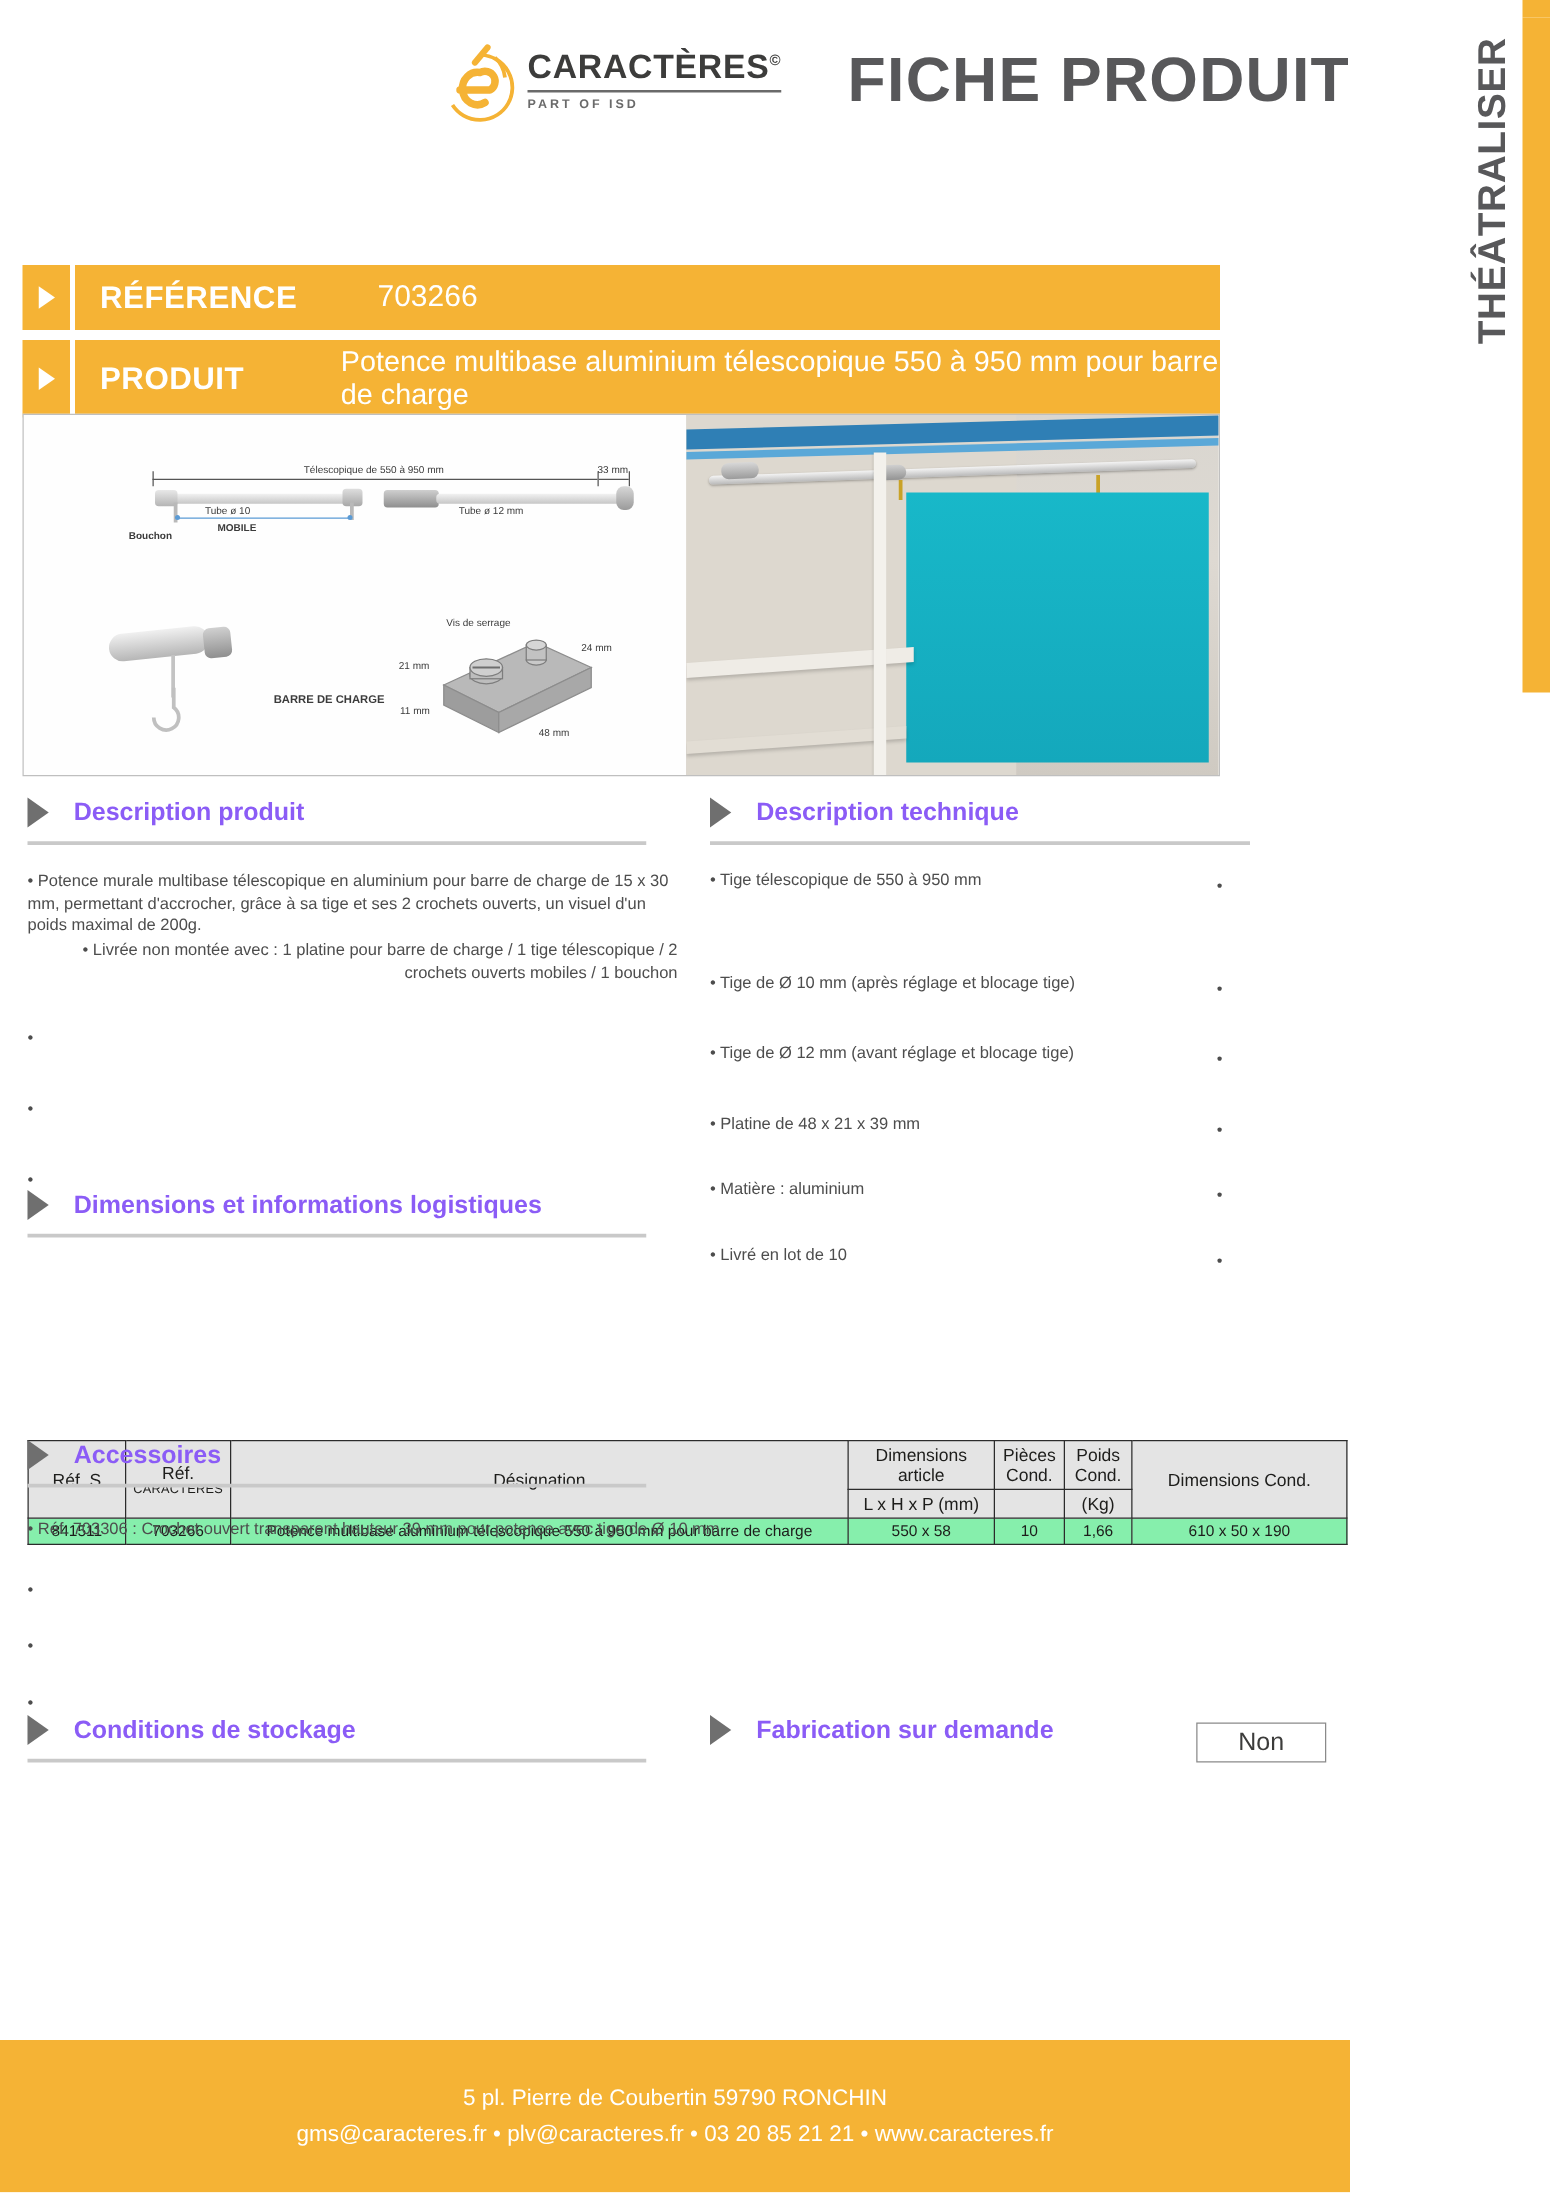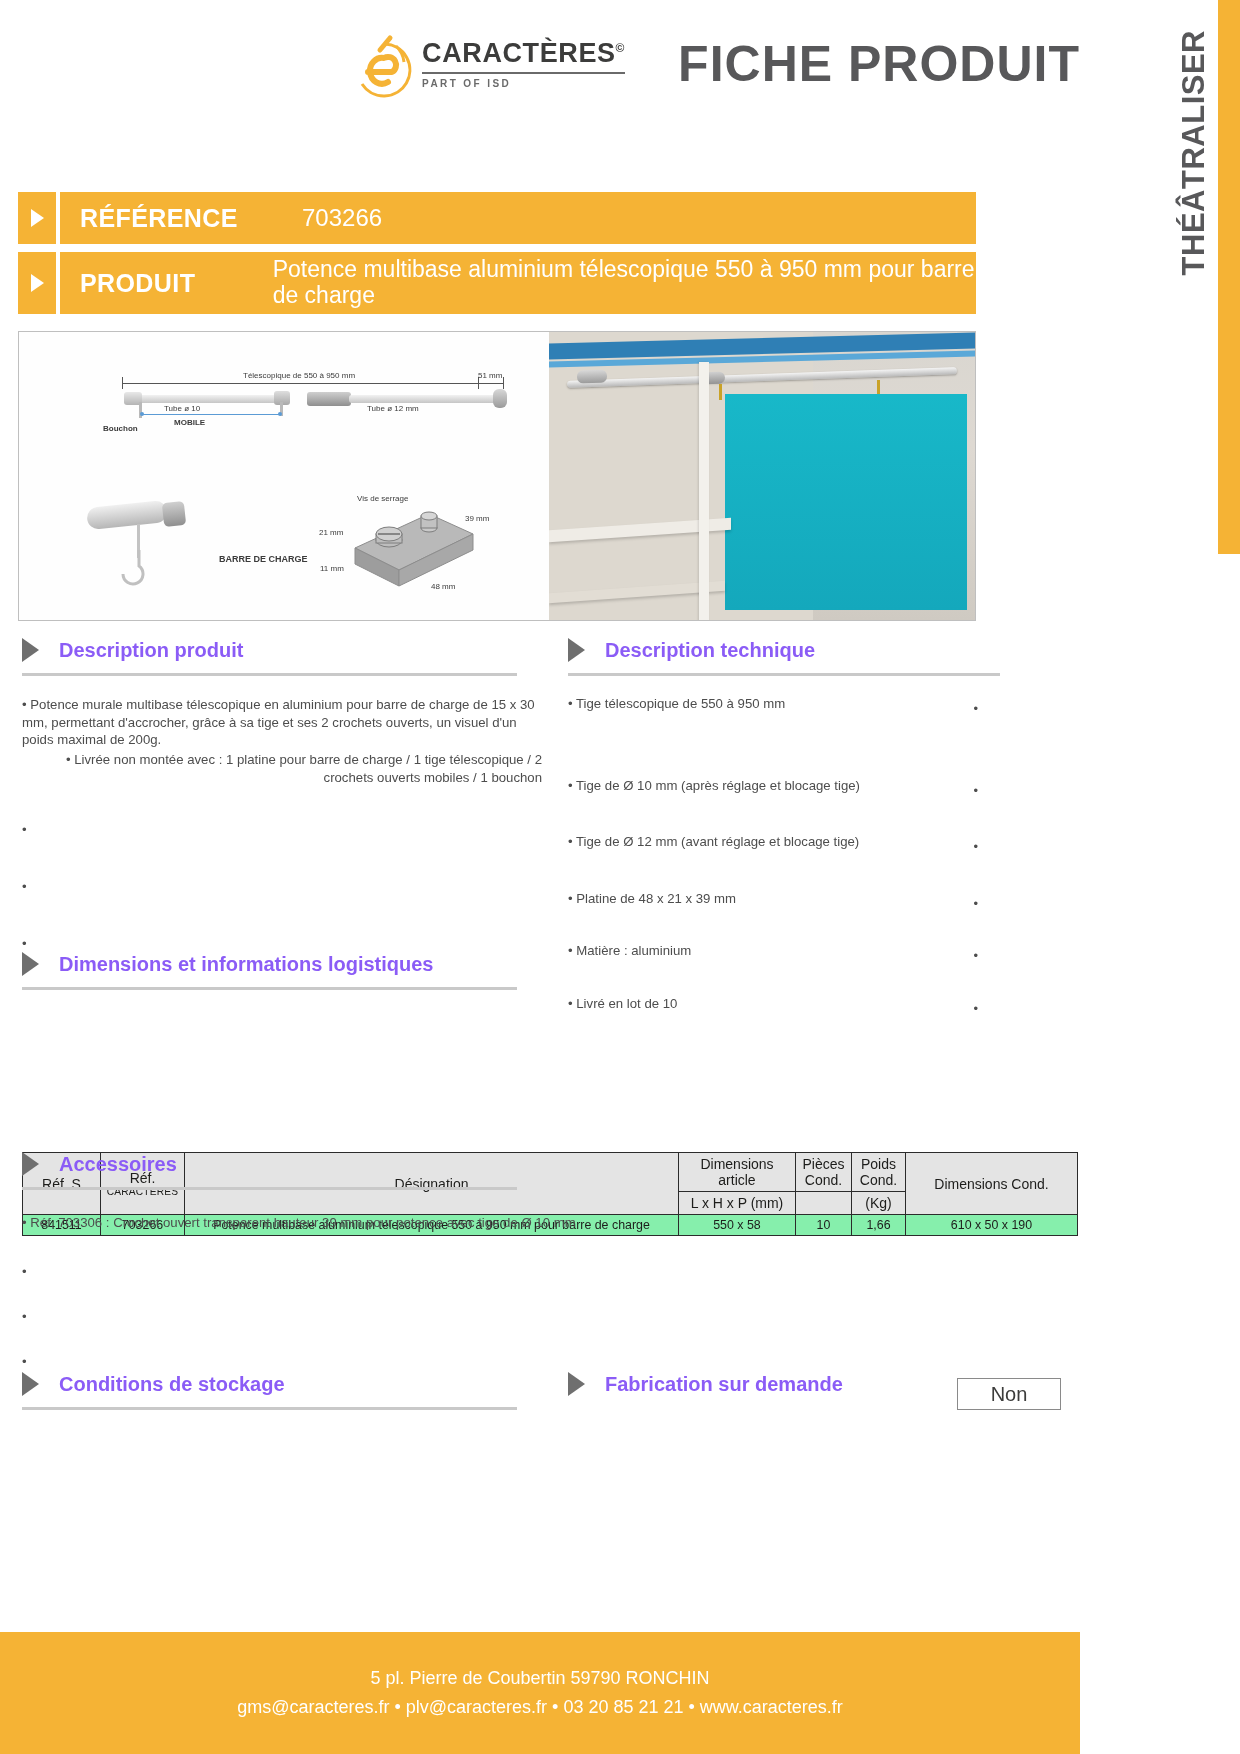--- a/index.html
+++ b/index.html
@@ -109,20 +109,21 @@
     letter-spacing: 1px;
     margin-left: 36px;
   }
 
   
   .info-bar {
     position: absolute;
     left: 18px;
     display: flex;
     align-items: stretch;
+    margin-top: 20px;
   }
   .bar-ref { top: 192px; width: 958px; height: 52px; }
   .bar-prod { top: 252px; width: 958px; height: 62px; }
   .bar-arrow {
     width: 38px;
     background: #f5b335;
     display: flex;
     align-items: center;
     justify-content: center;
     flex: 0 0 auto;
@@ -371,21 +372,21 @@
 
     <div class="img-left">
 
       <div class="tele-line" style="left:103px; top:51px; width:356px;"></div>
       <div class="tele-tick" style="left:103px; top:45px; height:12px;"></div>
       <div class="tele-tick" style="left:459px; top:45px; height:12px;"></div>
       <div class="dim-label" style="left:224px; top:39px;">Télescopique de 550 à 950 mm</div>
 
       <div class="tele-line" style="left:460px; top:51px; width:24px;"></div>
       <div class="tele-tick" style="left:484px; top:45px; height:12px;"></div>
-      <div class="dim-label" style="left:459px; top:39px;">51 mm</div>
+      <div class="dim-label" style="left:459px; top:39px;">33 mm</div>
 
       <div class="rod" style="left:112px; top:63px; width:150px; height:8px; background:linear-gradient(180deg,#f2f2f2,#c6c6c6);"></div>
       <div class="rod" style="left:105px; top:60px; width:18px; height:13px; background:linear-gradient(180deg,#e8e8e8,#b4b4b4);"></div>
       <div class="rod" style="left:255px; top:59px; width:16px; height:14px; background:linear-gradient(180deg,#dedede,#a8a8a8);"></div>
       <div class="rod" style="left:288px; top:60px; width:44px; height:14px; background:linear-gradient(180deg,#cfcfcf,#8f8f8f);"></div>
       <div class="rod" style="left:330px; top:63px; width:152px; height:8px; background:linear-gradient(180deg,#f2f2f2,#c6c6c6);"></div>
       <div class="rod" style="left:474px; top:57px; width:14px; height:19px; background:linear-gradient(180deg,#d8d8d8,#9a9a9a); border-radius:6px;"></div>
 
       <div style="position:absolute; left:120px; top:70px; width:3px; height:16px; background:#b9b9b9;"></div>
       <div style="position:absolute; left:261px; top:70px; width:3px; height:14px; background:#b9b9b9;"></div>
@@ -400,21 +401,21 @@
 
       <div style="position:absolute; left:68px; top:172px; width:80px; height:22px; border-radius:11px; background:linear-gradient(180deg,#f0f0f0,#b6b6b6); transform:rotate(-6deg);"></div>
       <div style="position:absolute; left:144px; top:170px; width:22px; height:24px; border-radius:5px; background:linear-gradient(180deg,#d0d0d0,#8f8f8f); transform:rotate(-6deg);"></div>
       <div style="position:absolute; left:118px; top:192px; width:3px; height:34px; background:#c3c3c3;"></div>
       <svg style="position:absolute; left:98px; top:218px;" width="40" height="36" viewBox="0 0 40 36" xmlns="http://www.w3.org/2000/svg">
         <path d="M22 0 L22 16 A10 10 0 1 1 6 24" fill="none" stroke="#c0c0c0" stroke-width="3"></path>
       </svg>
 
       <div class="dim-label" style="left:338px; top:162px;">Vis de serrage</div>
       <div class="dim-label" style="left:300px; top:196px;">21 mm</div>
-      <div class="dim-label" style="left:446px; top:182px;">39 mm</div>
+      <div class="dim-label" style="left:446px; top:182px;">24 mm</div>
       <div class="dim-label" style="left:301px; top:232px;">11 mm</div>
       <div class="dim-label" style="left:412px; top:250px;">48 mm</div>
       <div class="dim-label" style="left:200px; top:222px; font-weight:bold; font-size:9px;">BARRE DE CHARGE</div>
 
       <svg style="position:absolute; left:318px; top:172px;" width="140" height="90" viewBox="0 0 140 90" xmlns="http://www.w3.org/2000/svg">
         <polygon points="18,44 92,10 136,30 62,66" fill="#b9b9b9" stroke="#8d8d8d" stroke-width="1"></polygon>
         <polygon points="18,44 62,66 62,82 18,60" fill="#9d9d9d" stroke="#8d8d8d" stroke-width="1"></polygon>
         <polygon points="62,66 136,30 136,46 62,82" fill="#a8a8a8" stroke="#8d8d8d" stroke-width="1"></polygon>
         <ellipse cx="52" cy="36" rx="13" ry="7" fill="#bdbdbd" stroke="#7d7d7d" stroke-width="1"></ellipse>
         <rect x="39" y="30" width="26" height="9" fill="#bdbdbd" stroke="#7d7d7d" stroke-width="1"></rect>

